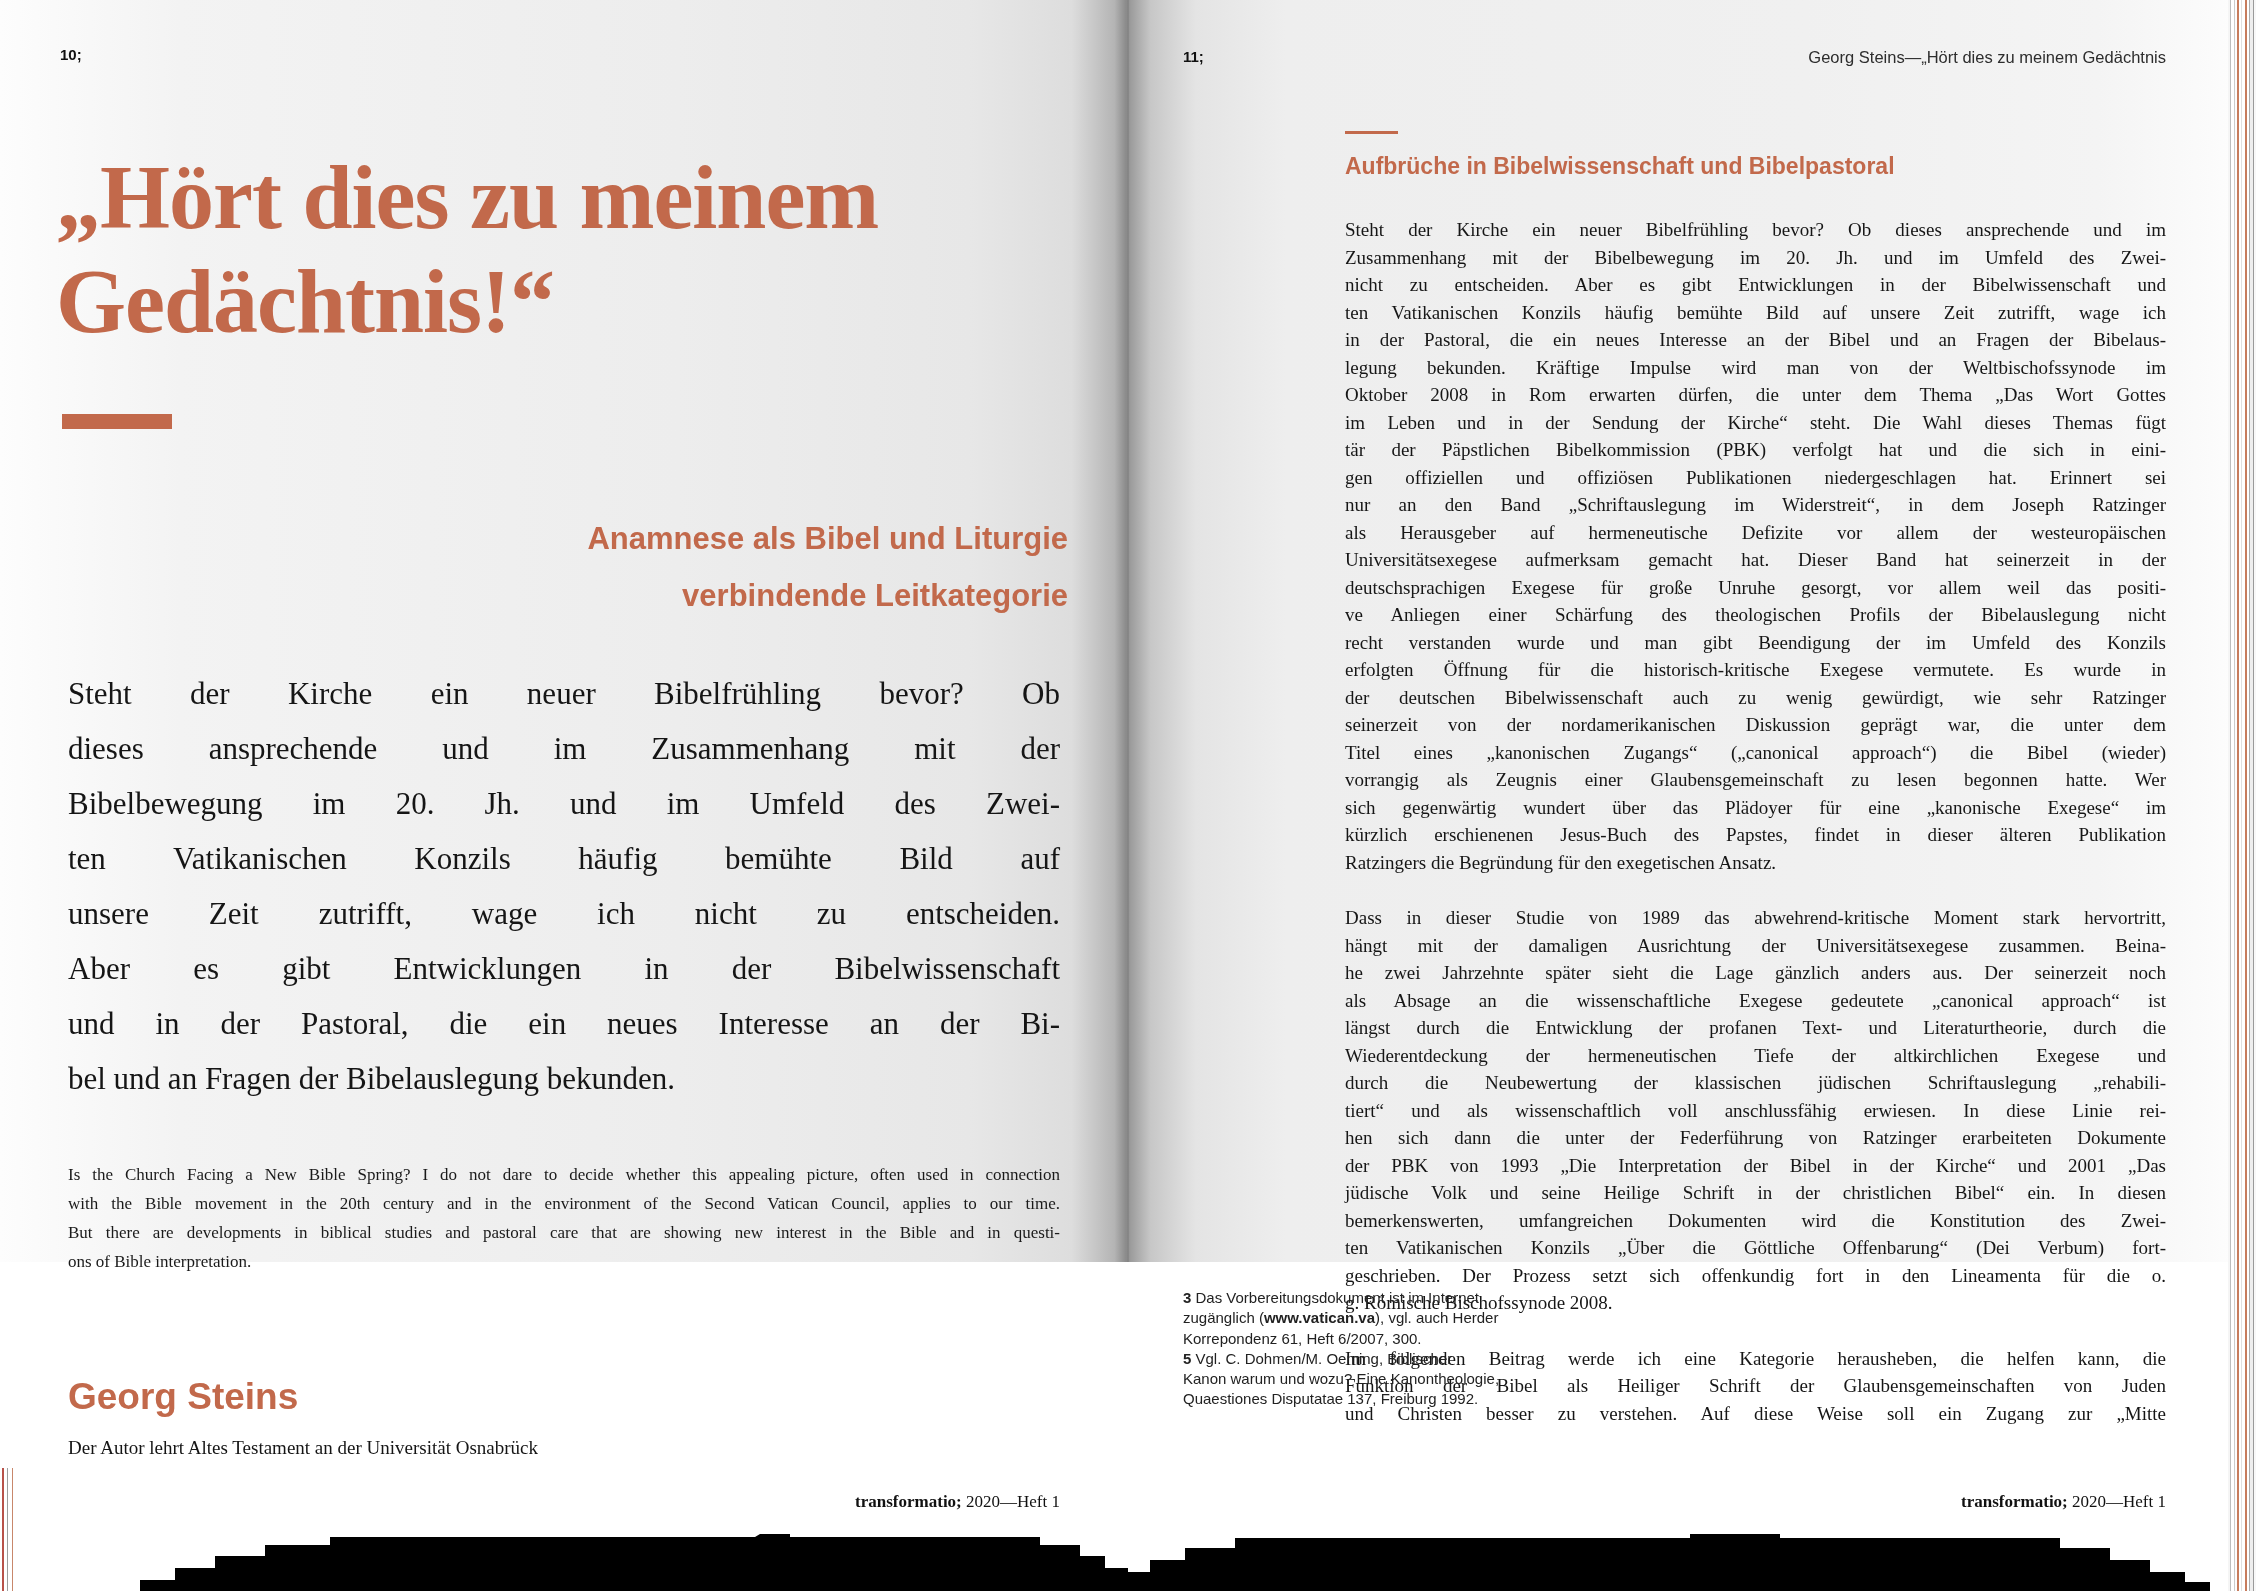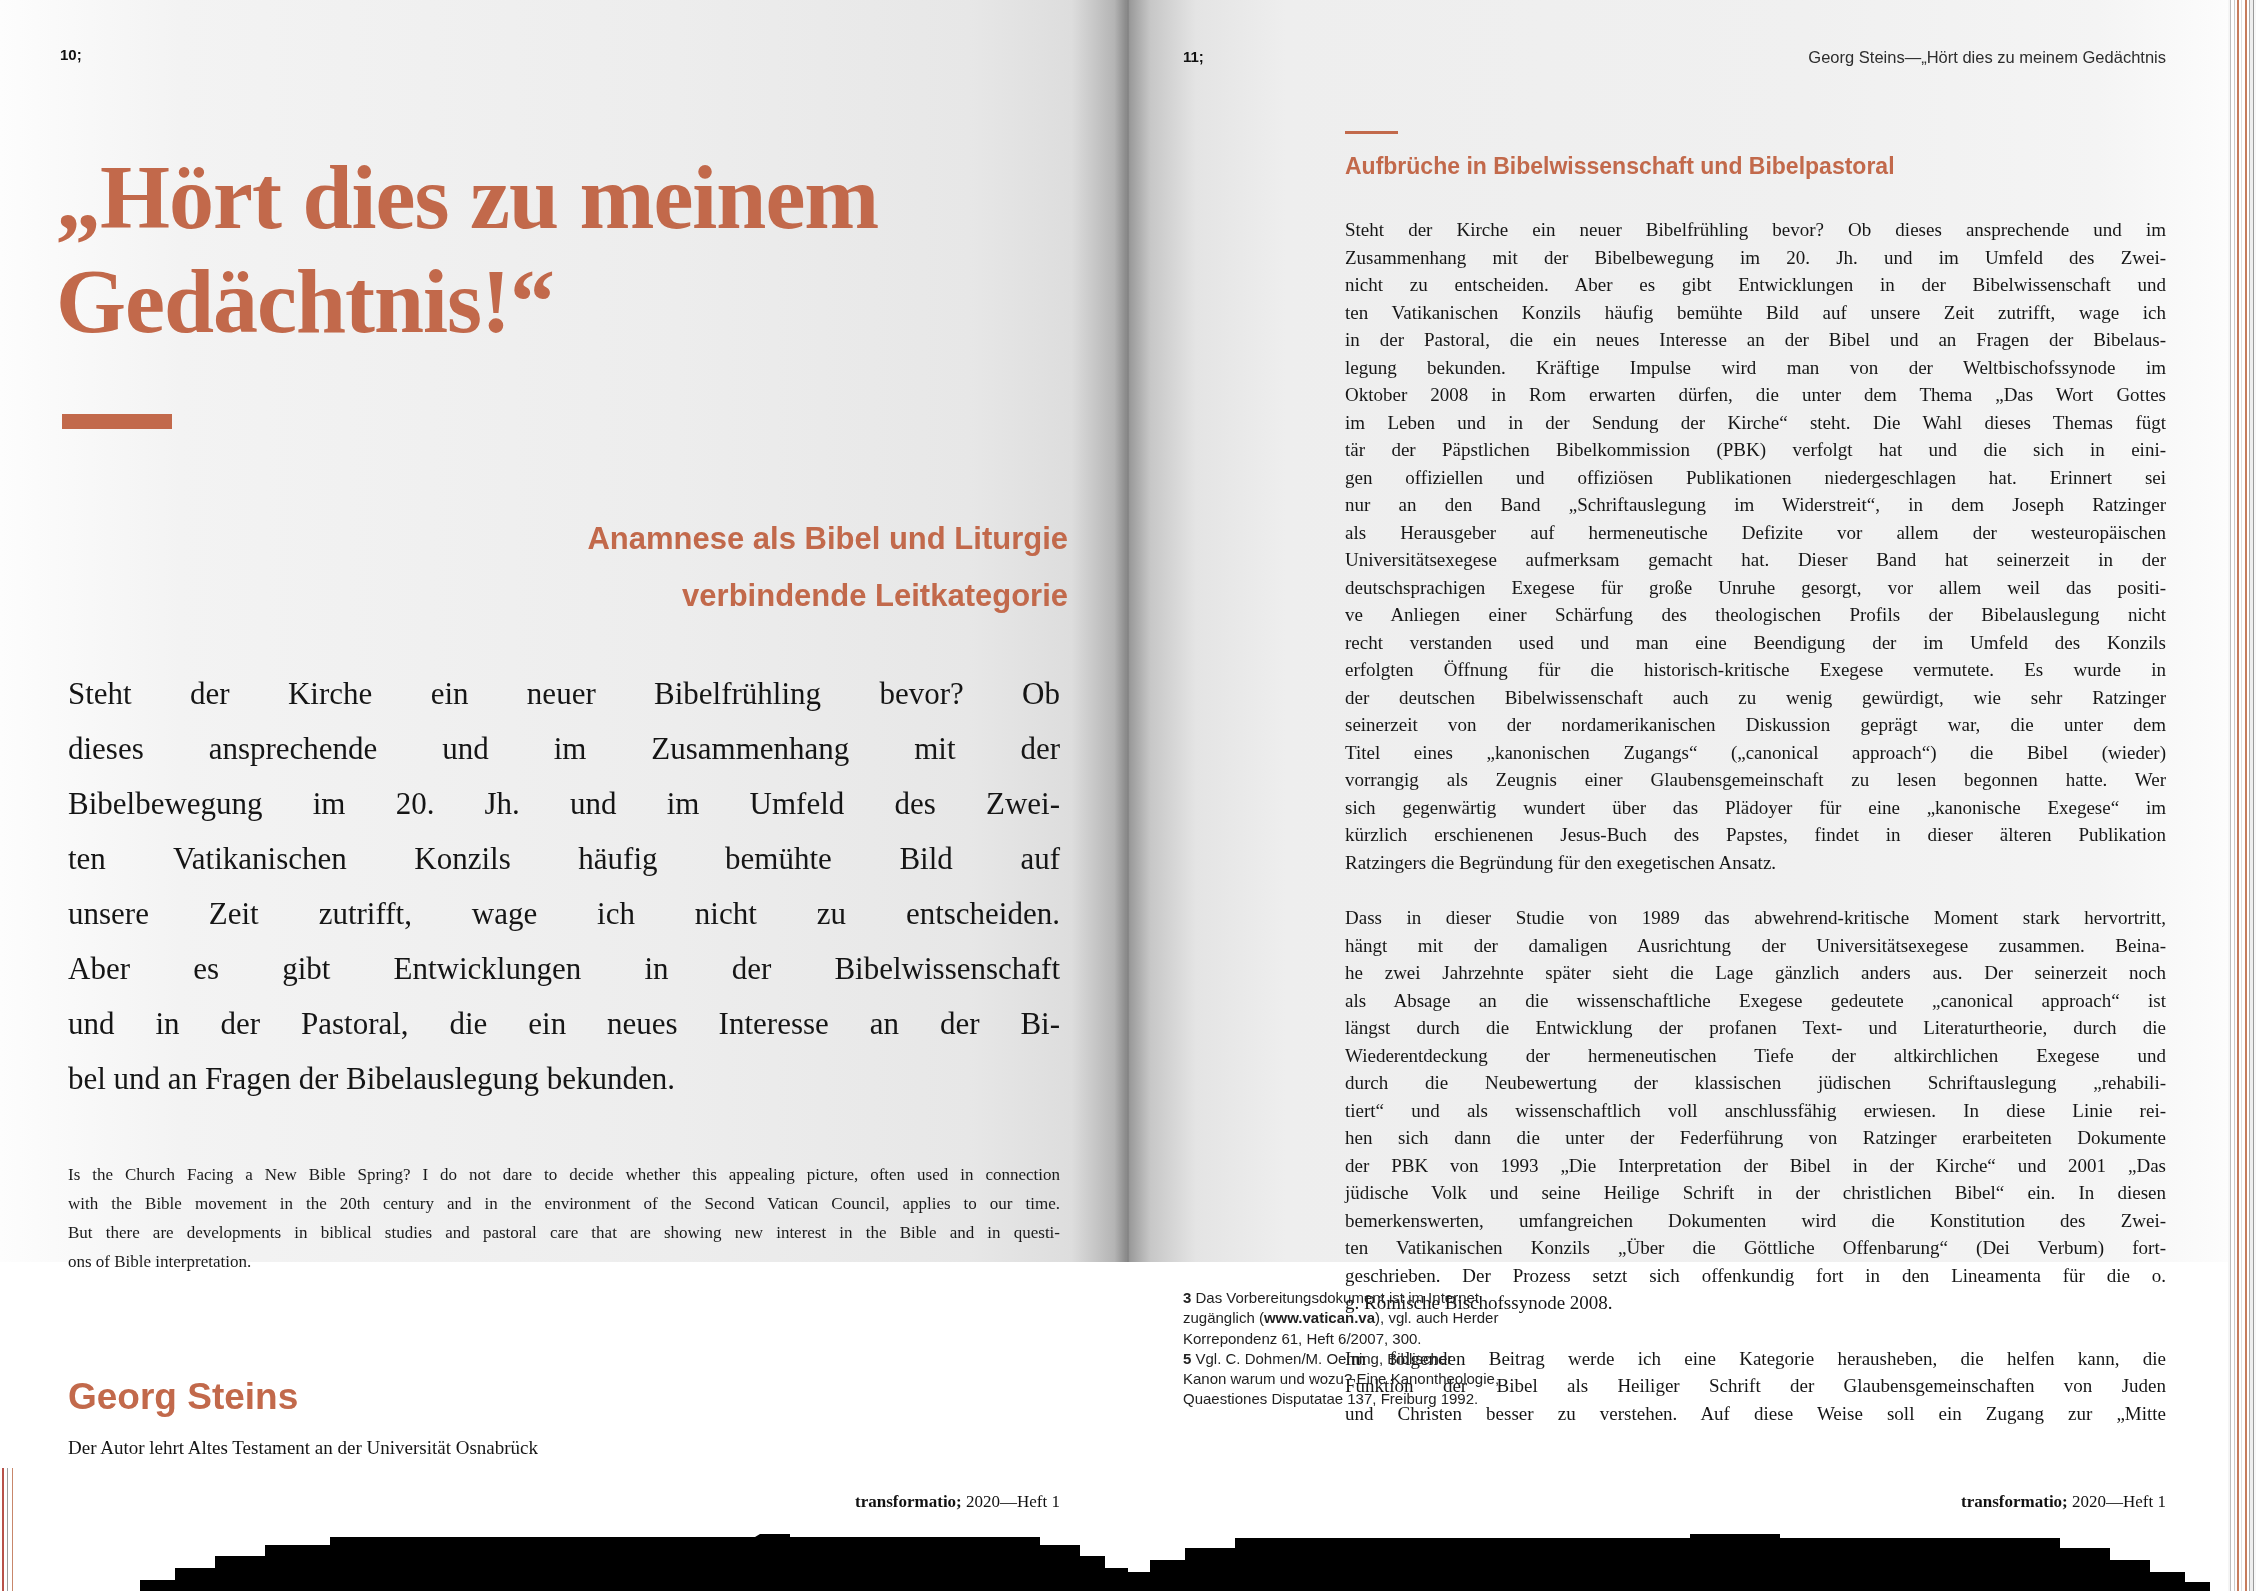--- a/index.html
+++ b/index.html
@@ -119,21 +119,21 @@
         <div class="line">legung bekunden. Kräftige Impulse wird man von der Weltbischofssynode im</div>
         <div class="line">Oktober 2008 in Rom erwarten dürfen, die unter dem Thema „Das Wort Gottes</div>
         <div class="line">im Leben und in der Sendung der Kirche“ steht. Die Wahl dieses Themas fügt</div>
         <div class="line">tär der Päpstlichen Bibelkommission (PBK) verfolgt hat und die sich in eini-</div>
         <div class="line">gen offiziellen und offiziösen Publikationen niedergeschlagen hat. Erinnert sei</div>
         <div class="line">nur an den Band „Schriftauslegung im Widerstreit“, in dem Joseph Ratzinger</div>
         <div class="line">als Herausgeber auf hermeneutische Defizite vor allem der westeuropäischen</div>
         <div class="line">Universitätsexegese aufmerksam gemacht hat. Dieser Band hat seinerzeit in der</div>
         <div class="line">deutschsprachigen Exegese für große Unruhe gesorgt, vor allem weil das positi-</div>
         <div class="line">ve Anliegen einer Schärfung des theologischen Profils der Bibelauslegung nicht</div>
-        <div class="line">recht verstanden used und man eine Beendigung der im Umfeld des Konzils</div>
+        <div class="line">recht verstanden wurde und man gibt Beendigung der im Umfeld des Konzils</div>
         <div class="line">erfolgten Öffnung für die historisch-kritische Exegese vermutete. Es wurde in</div>
         <div class="line">der deutschen Bibelwissenschaft auch zu wenig gewürdigt, wie sehr Ratzinger</div>
         <div class="line">seinerzeit von der nordamerikanischen Diskussion geprägt war, die unter dem</div>
         <div class="line">Titel eines „kanonischen Zugangs“ („canonical approach“) die Bibel (wieder)</div>
         <div class="line">vorrangig als Zeugnis einer Glaubensgemeinschaft zu lesen begonnen hatte. Wer</div>
         <div class="line">sich gegenwärtig wundert über das Plädoyer für eine „kanonische Exegese“ im</div>
         <div class="line">kürzlich erschienenen Jesus-Buch des Papstes, findet in dieser älteren Publikation</div>
         <div class="line">Ratzingers die Begründung für den exegetischen Ansatz.</div>
       </div>
     <div class="para justify last-left">

